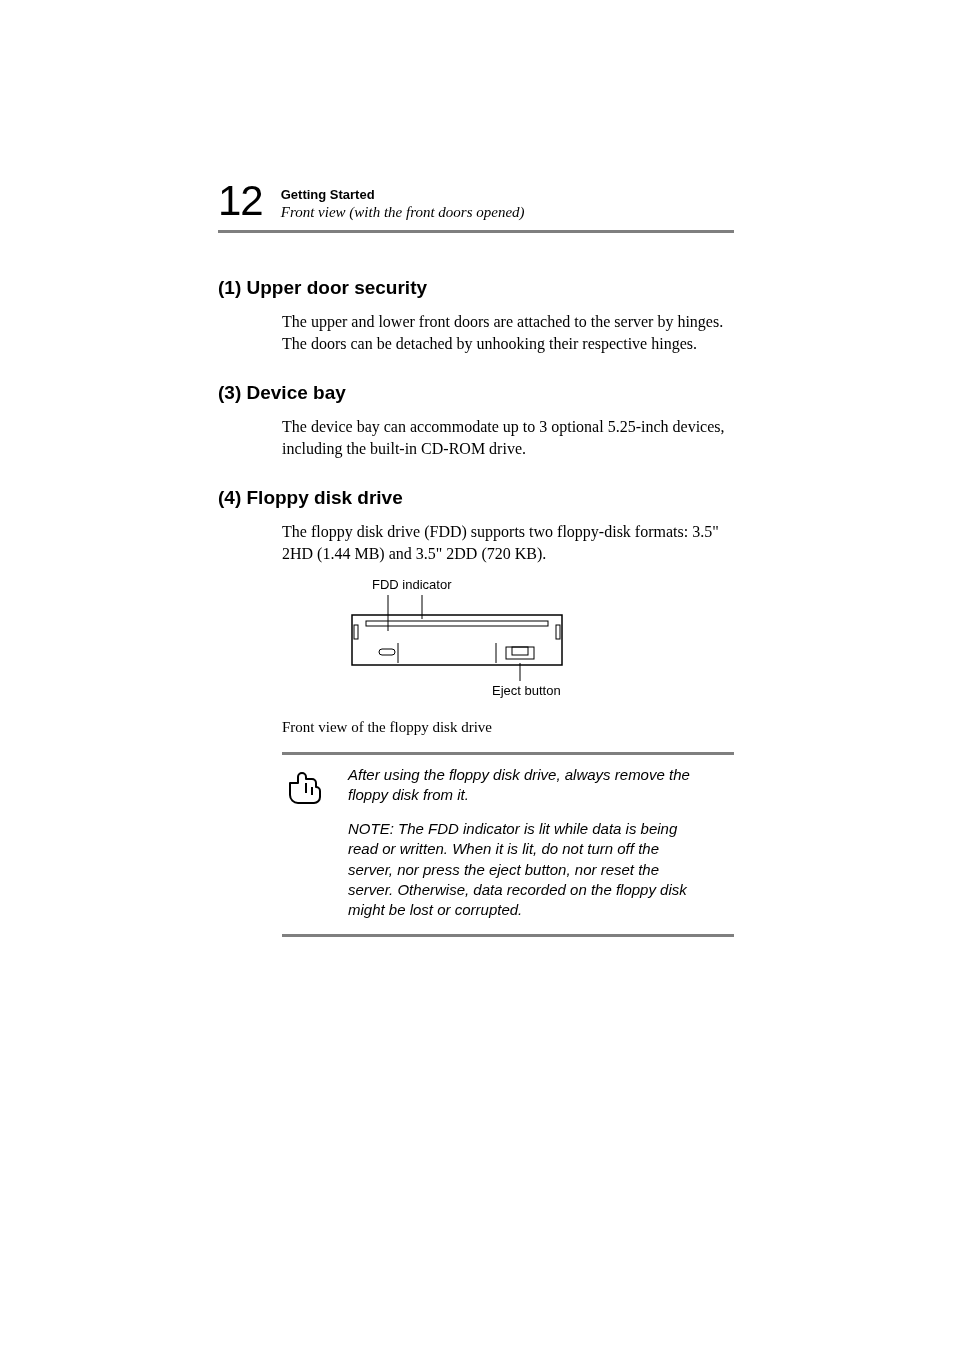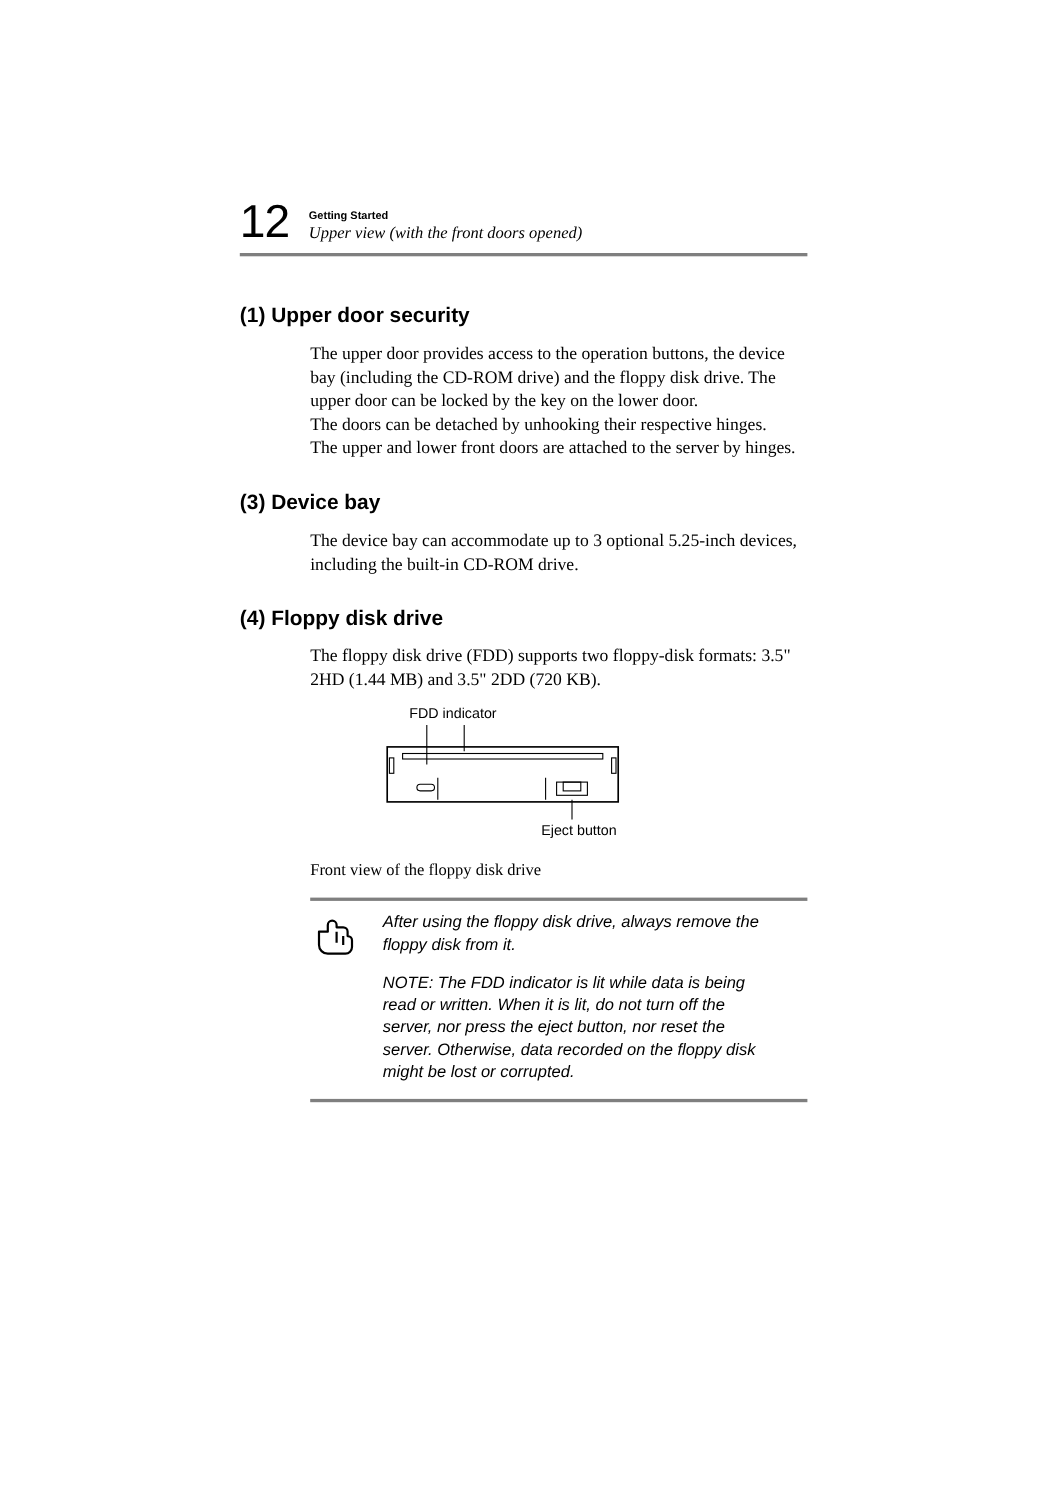--- a/index.html
+++ b/index.html
@@ -29,21 +29,21 @@
     font-family: "Helvetica Neue", Helvetica, Arial, sans-serif;
     font-weight: 400;
     font-size: 42px;
     line-height: 1;
     margin-right: 18px;
     letter-spacing: -1px;
   }
   .hdr .chapter {
     font-family: "Helvetica Neue", Helvetica, Arial, sans-serif;
     font-weight: 700;
-    font-size: 10px;
+    font-size: 13px;
     line-height: 1.25;
   }
   .hdr .breadcrumb {
     font-style: italic;
     font-size: 15px;
     line-height: 1.25;
   }
 
   
   .h2 {
@@ -108,32 +108,29 @@
 </style>
 </head>
 <body>
 
 <div class="page">
 
   <div class="hdr">
     <div class="page-number">12</div>
     <div>
       <div class="chapter">Getting Started</div>
-      <div class="breadcrumb">Upper view (with the front doors opened)</div>
+      <div class="breadcrumb">Front view (with the front doors opened)</div>
     </div>
   </div>
 
   <div class="h2">(1) Upper door security</div>
-  <div class="body-block">
-    <p>The upper door provides access to the operation buttons, the device bay (including the CD-ROM drive) and the floppy disk drive. The upper door can be locked by the key on the lower door.</p>
-  </div>
 
   <div class="body-block">
+    <p>The upper and lower front doors are attached to the server by hinges.</p>
     <p>The doors can be detached by unhooking their respective hinges.</p>
-    <p>The upper and lower front doors are attached to the server by hinges.</p>
   </div>
 
   <div class="h2">(3) Device bay</div>
   <div class="body-block">
     <p>The device bay can accommodate up to 3 optional 5.25-inch devices, including the built-in CD-ROM drive.</p>
   </div>
 
   <div class="h2">(4) Floppy disk drive</div>
   <div class="body-block">
     <p>The floppy disk drive (FDD) supports two floppy-disk formats: 3.5" 2HD (1.44 MB) and 3.5" 2DD (720 KB).</p>

